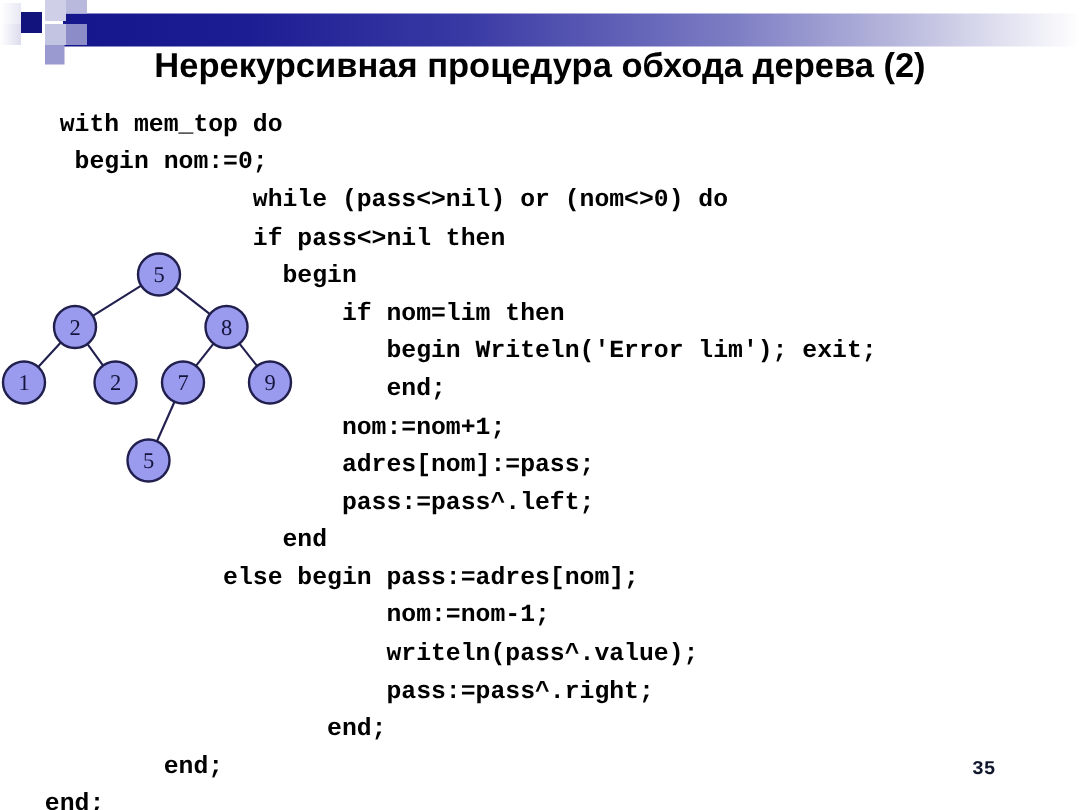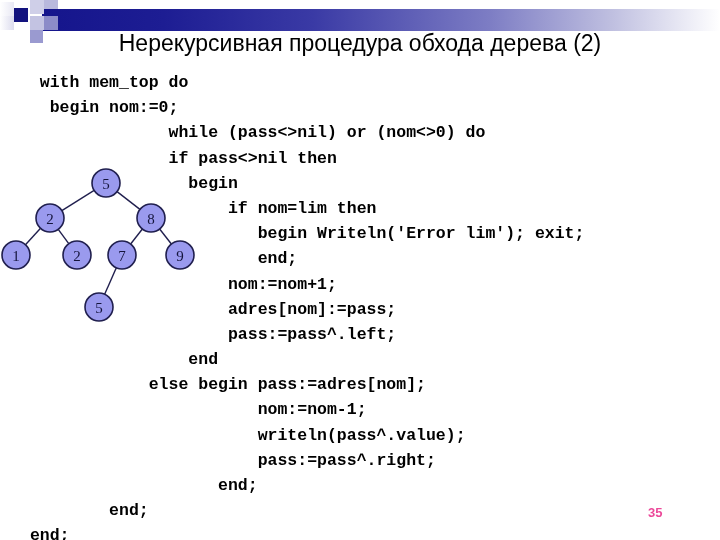--- a/index.html
+++ b/index.html
@@ -54,21 +54,21 @@
 
   
   #page-title {
     position: absolute;
     left: 0px;
     top: 30px;
     width: 720px;
     text-align: center;
     font-family: "Liberation Sans", sans-serif;
     font-size: 23px;
-    font-weight: normal;
+    font-weight: bold;
     color: #000000;
     letter-spacing: 0px;
     white-space: nowrap;
   }
 
   
   #code-block {
     position: absolute;
     left: 20px;
     top: 70px;
@@ -114,24 +114,24 @@
     text-anchor: middle;
     dominant-baseline: central;
   }
 
   
   #page-number {
     position: absolute;
     left: 648px;
     top: 505px;
     width: 40px;
-    font-family: Liberation Sans, sans-serif;
+    font-family: Liberation Mono, monospace;
     font-size: 13px;
     font-weight: bold;
-    color: #ec4899;
+    color: #0f172a;
     text-align: left;
   }
 </style>
 </head>
 <body>
 
 <div id="slide">
 
   <div id="header-bar"></div>
   <div id="deco-squares">

